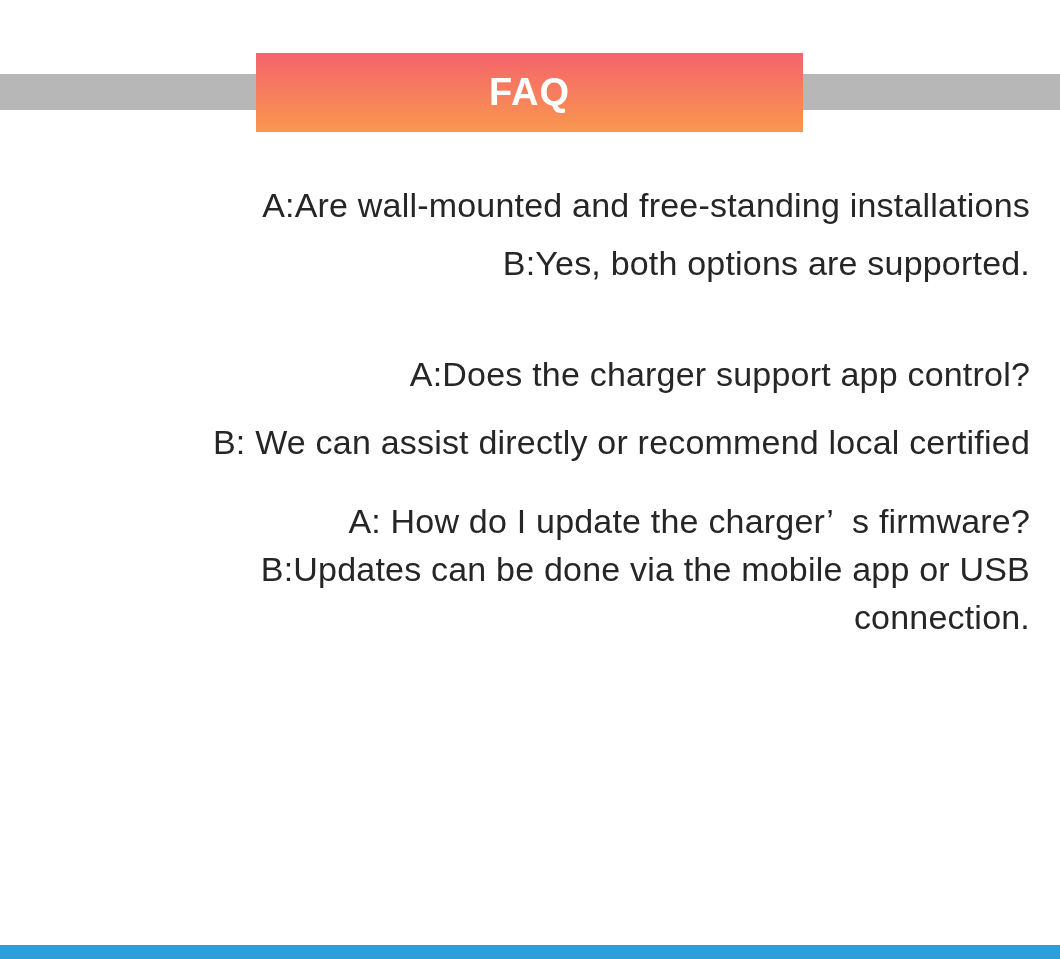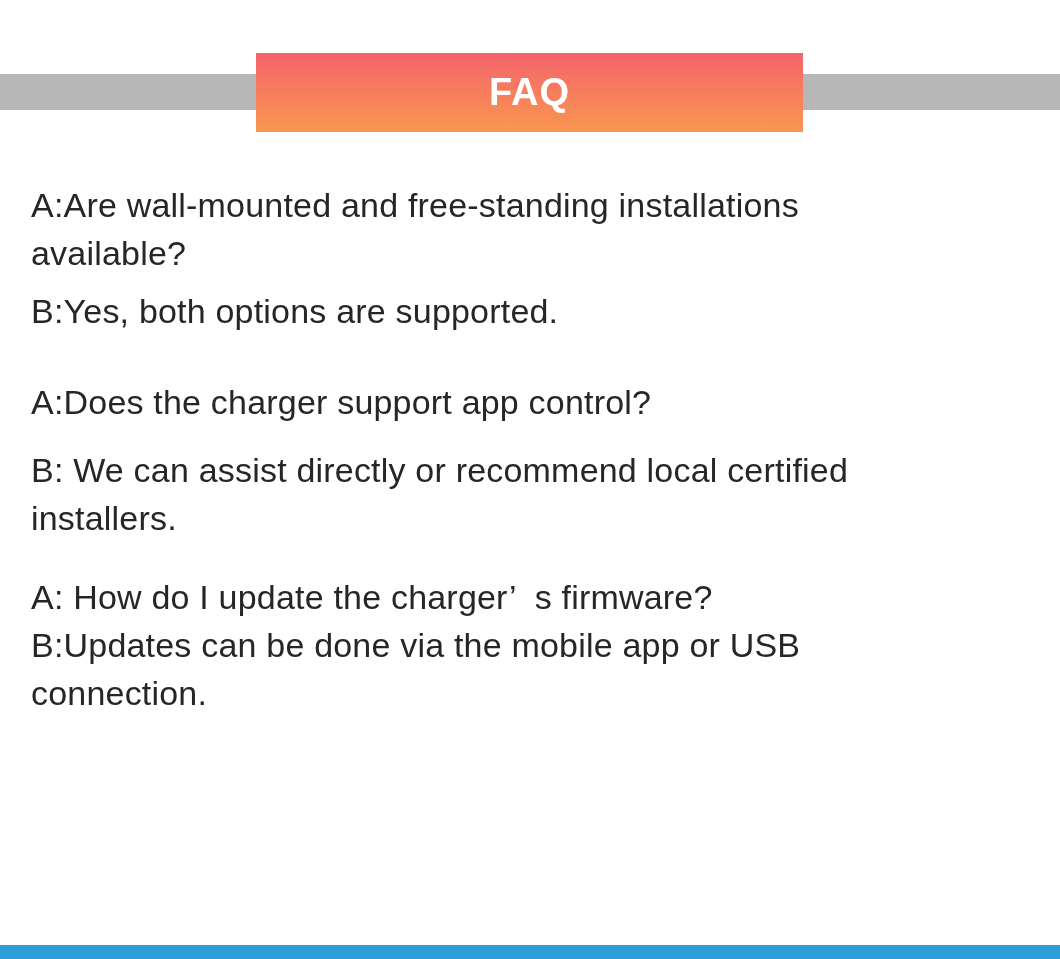--- a/index.html
+++ b/index.html
@@ -44,27 +44,28 @@
     position: absolute;
     top: 181px;
     left: 31px;
     width: 999px;
     z-index: 1;
   }
   .qa-paragraph {
     font-size: 34px;
     line-height: 48px;
     letter-spacing: 0.2px;
+    text-align: right;
   }
   .qa-line {
     white-space: pre-wrap;
   }
   .qa-paragraph:nth-child(1) { margin-top: 0; }
   .qa-paragraph:nth-child(2) { margin-top: 10px; }
-  .qa-paragraph:nth-child(3) { margin-top: 43px; }
+  .qa-paragraph:nth-child(3) { margin-top: 63px; }
   .qa-paragraph:nth-child(4) { margin-top: 20px; }
   .qa-paragraph:nth-child(5) { margin-top: 31px; }
   .qa-paragraph:nth-child(6) { }
   .qa-paragraph:nth-child(7) { margin-top: 28px; }
   .qa-paragraph:nth-child(8) { margin-top: 21px; }
   .bottom-bar {
     position: absolute;
     left: 0;
     bottom: 0;
     width: 1060px;
@@ -77,31 +78,29 @@
 <body style="background: rgb(255, 255, 255);">
 
 <div class="page">
   <div class="gray-bar" style="background: rgb(183, 183, 183);"></div>
   <div class="banner" style="background: linear-gradient(rgb(244, 100, 108), rgb(249, 151, 79)); align-items: center;">
     <span class="banner-title" style="color: rgb(255, 255, 255);">FAQ</span>
   </div>
   <div class="content" id="faq-list" style="color: rgb(38, 38, 38);">
       <div class="qa-paragraph">
         <div class="qa-line">A:Are wall-mounted and free-standing installations</div>
-        <div class="qa-line">available?</div>
       </div>
       <div class="qa-paragraph">
         <div class="qa-line">B:Yes, both options are supported.</div>
       </div>
       <div class="qa-paragraph">
         <div class="qa-line">A:Does the charger support app control?</div>
       </div>
       <div class="qa-paragraph">
         <div class="qa-line">B: We can assist directly or recommend local certified</div>
-        <div class="qa-line">installers.</div>
       </div>
       <div class="qa-paragraph">
         <div class="qa-line">A: How do I update the charger’  s firmware?</div>
       </div>
       <div class="qa-paragraph">
         <div class="qa-line">B:Updates can be done via the mobile app or USB</div>
         <div class="qa-line">connection.</div>
       </div>
     </div>
   <div class="bottom-bar" style="background: rgb(45, 159, 216);"></div>

